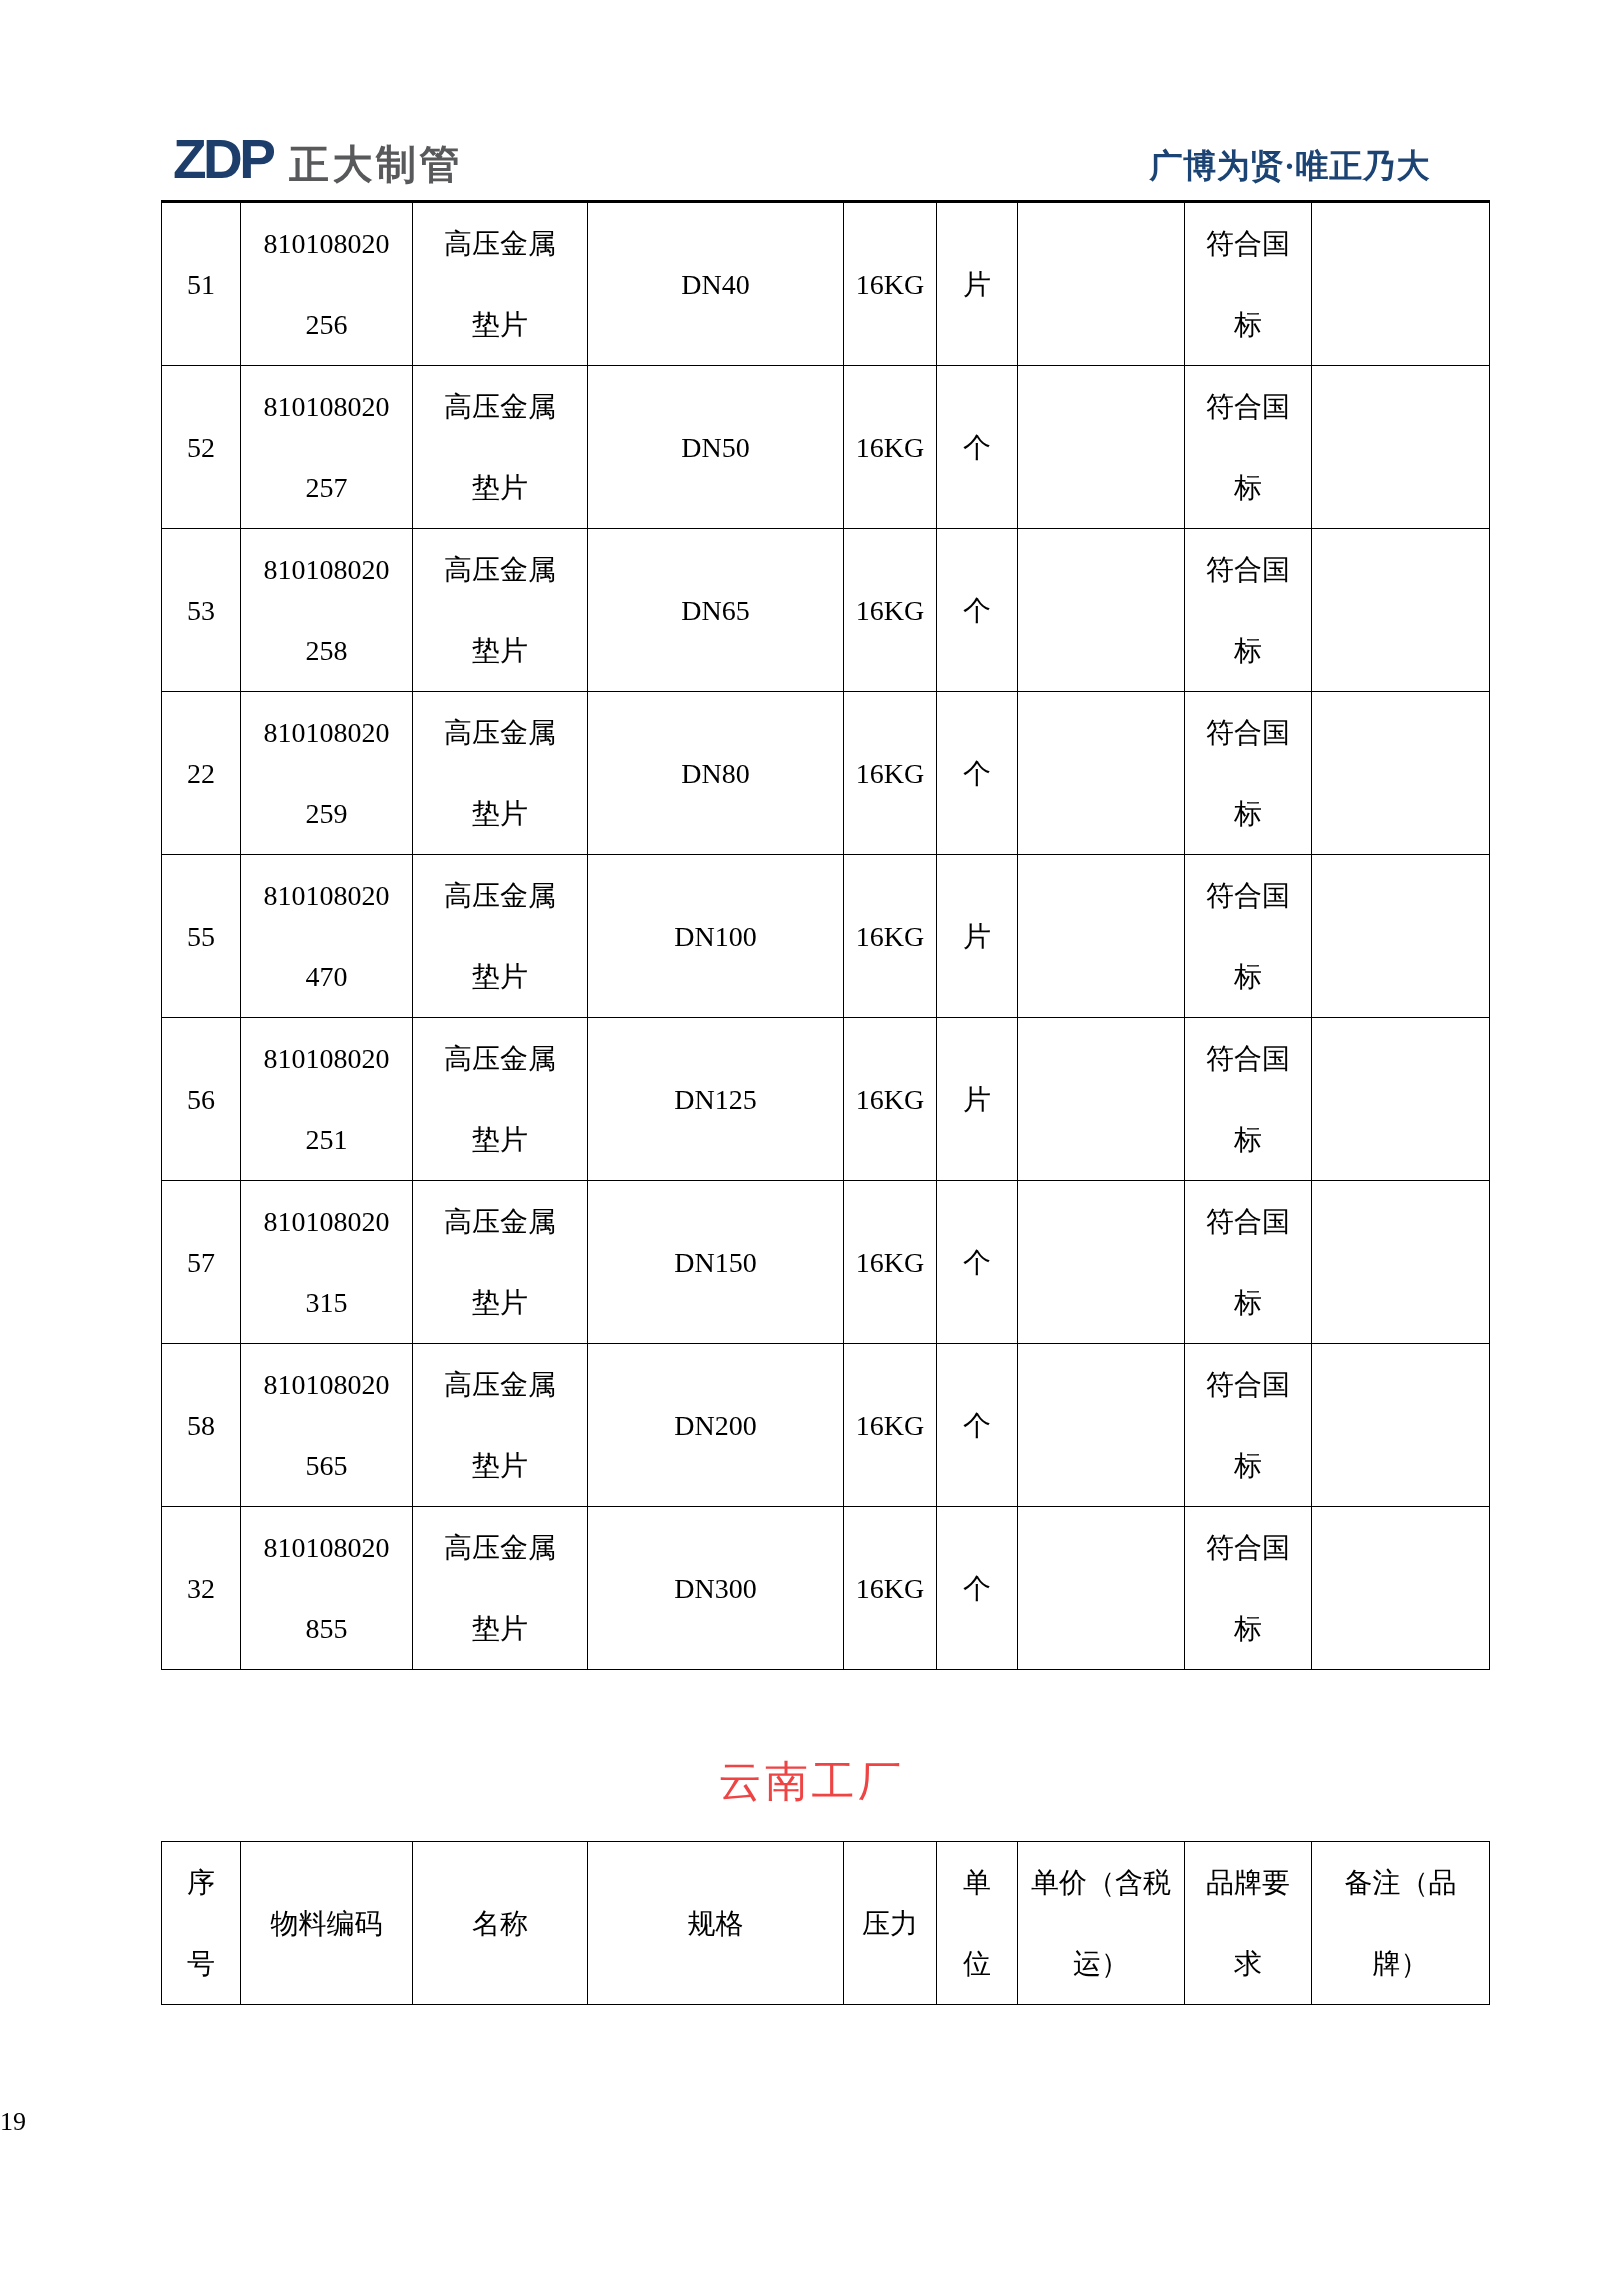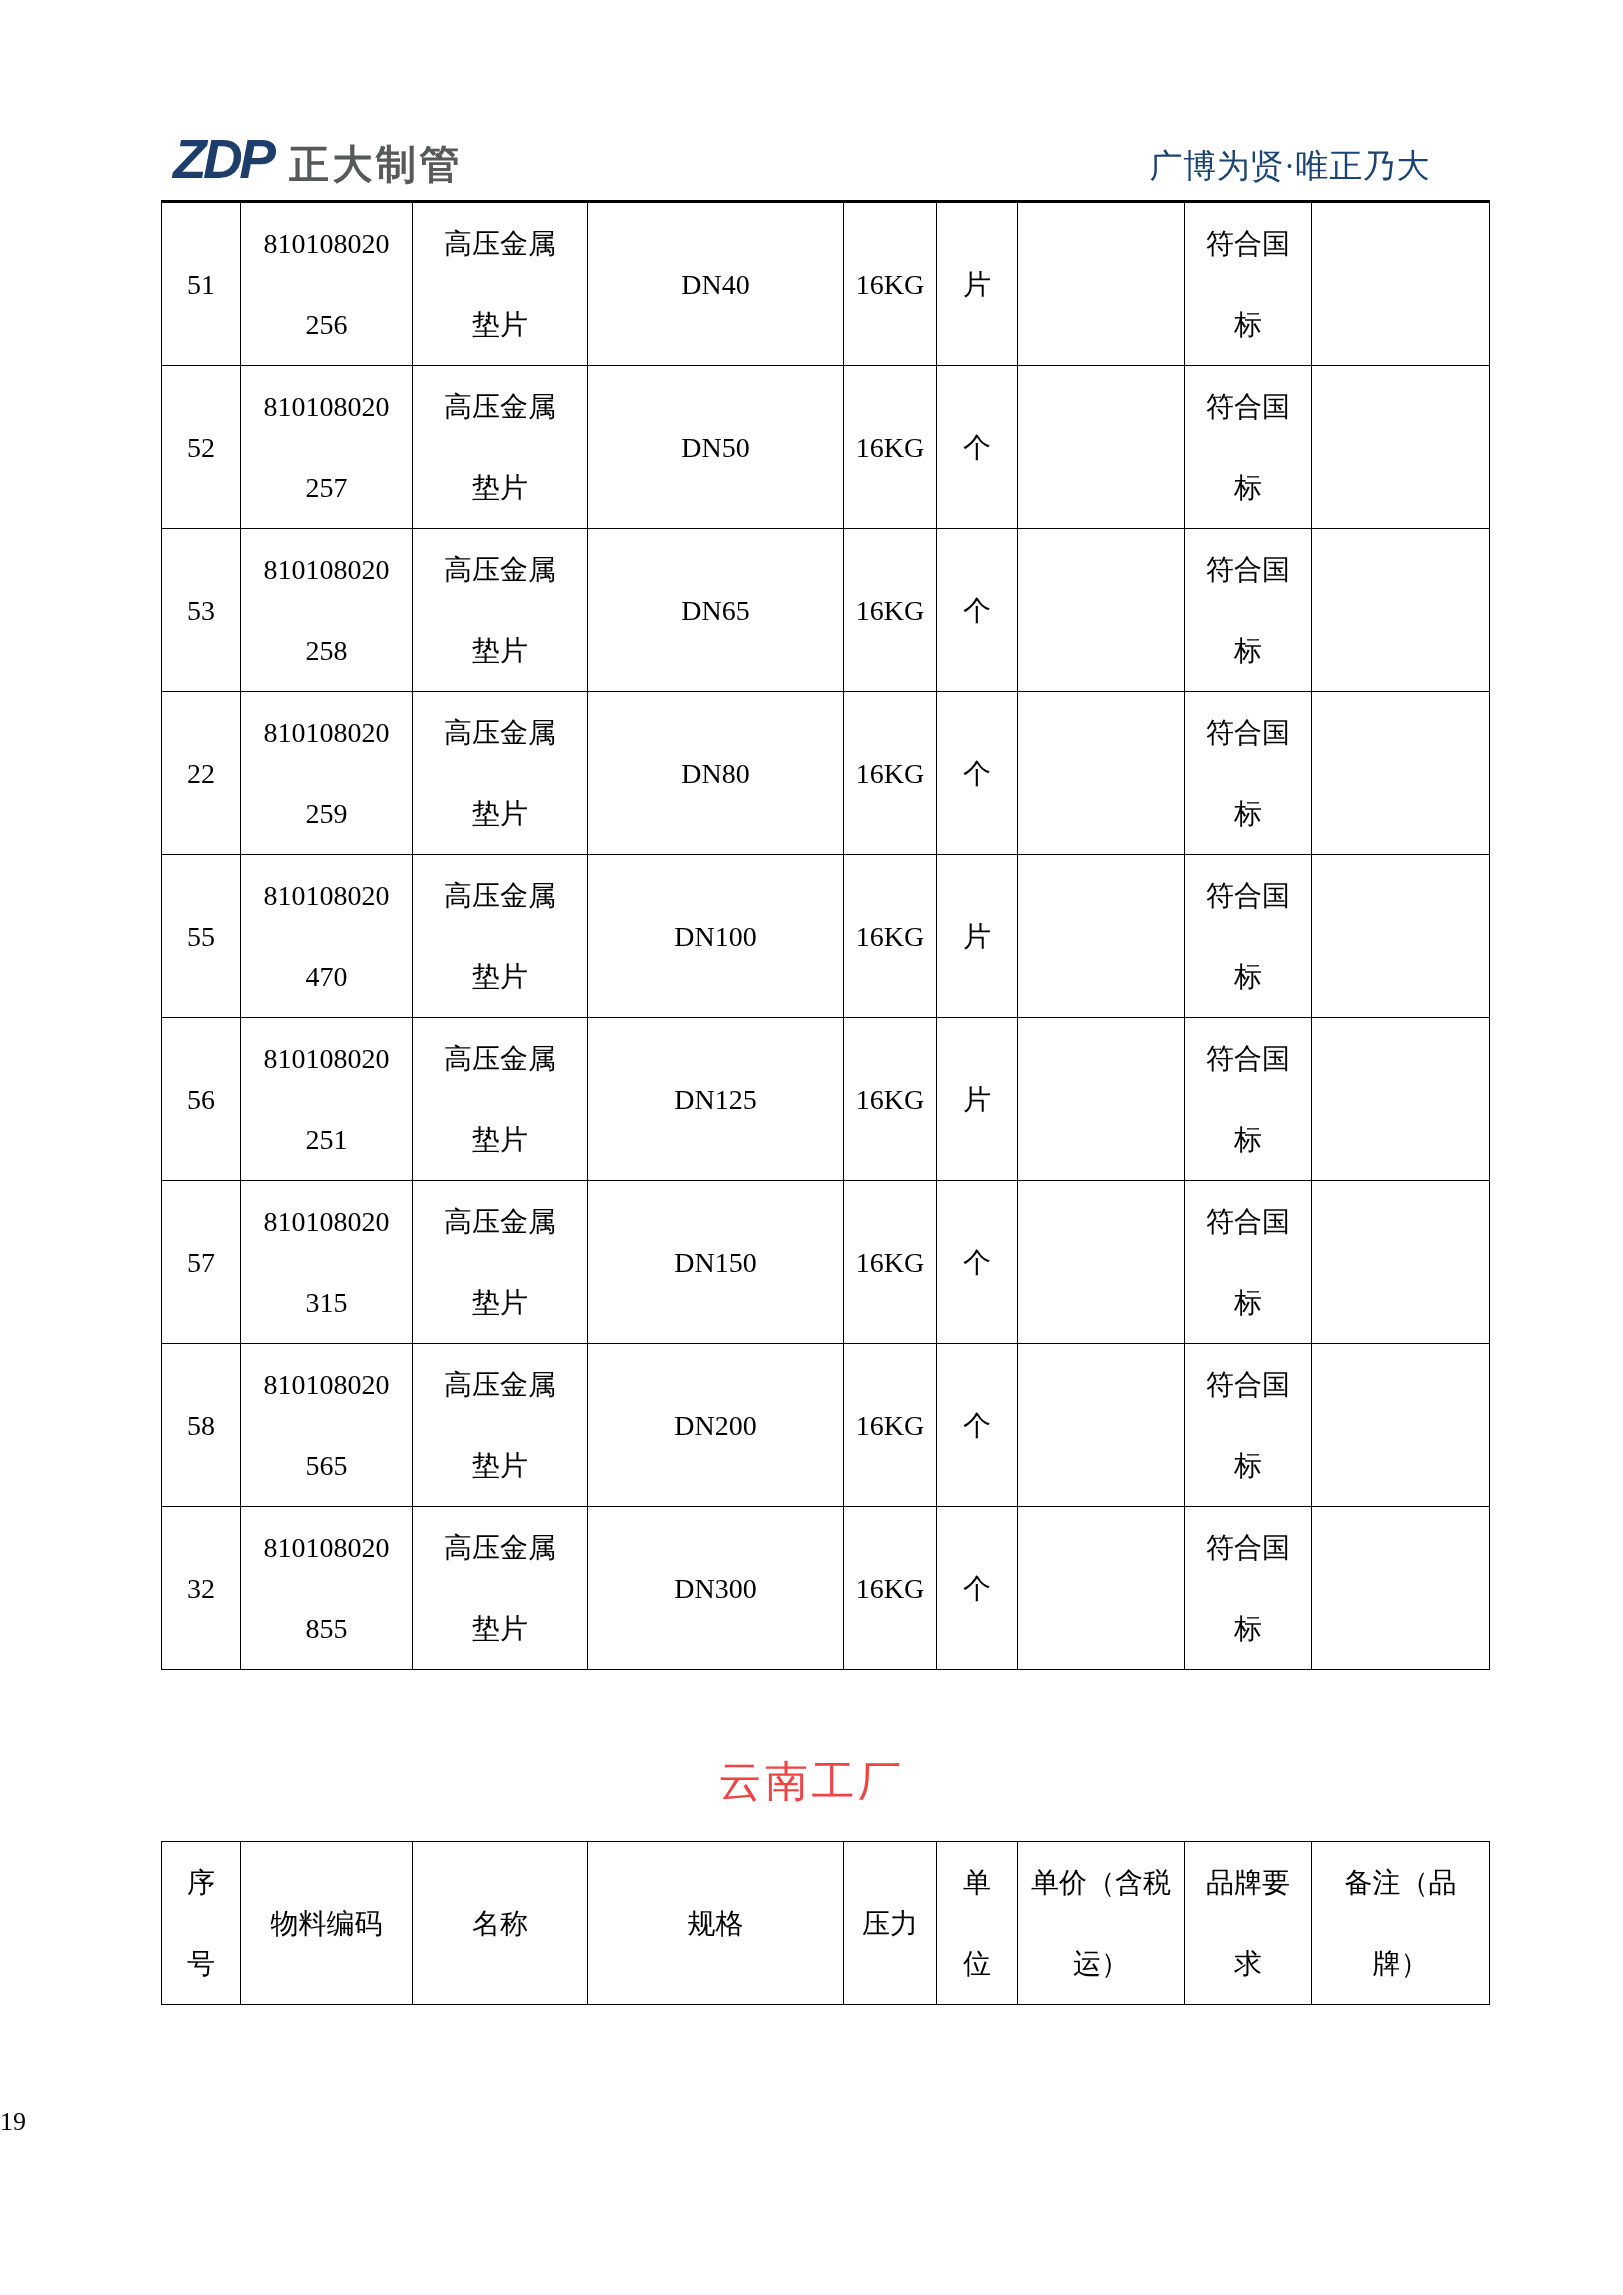--- a/index.html
+++ b/index.html
@@ -18,42 +18,41 @@
     position: absolute;
     left: 173px;
     top: 132px;
     display: flex;
     align-items: baseline;
     white-space: nowrap;
   }
   .logo-zdp {
     font-family: "Liberation Sans", "DejaVu Sans", sans-serif;
     font-weight: 900;
-    font-style: italic;
     font-size: 55px;
     line-height: 1;
     letter-spacing: -3.5px;
     color: var(--navy, #1d3e6b);
   }
   .logo-cn {
     font-family: Liberation Sans, sans-serif;
     font-weight: 900;
     font-size: 40px;
     line-height: 1;
     margin-left: 16.4px;
     letter-spacing: 3.5px;
     color: var(--gray, #58595b);
   }
   .hdr-slogan {
     position: absolute;
     top: 148px;
     right: 193px;
     font-size: 33px;
     line-height: 1.1;
-    font-weight: normal;
+    font-weight: bold;
     letter-spacing: 0.6px;
     color: var(--slogan, #1b4373);
     white-space: nowrap;
   }
 
   
   table.grid {
     position: absolute;
     left: 161px;
     width: 1328px;

